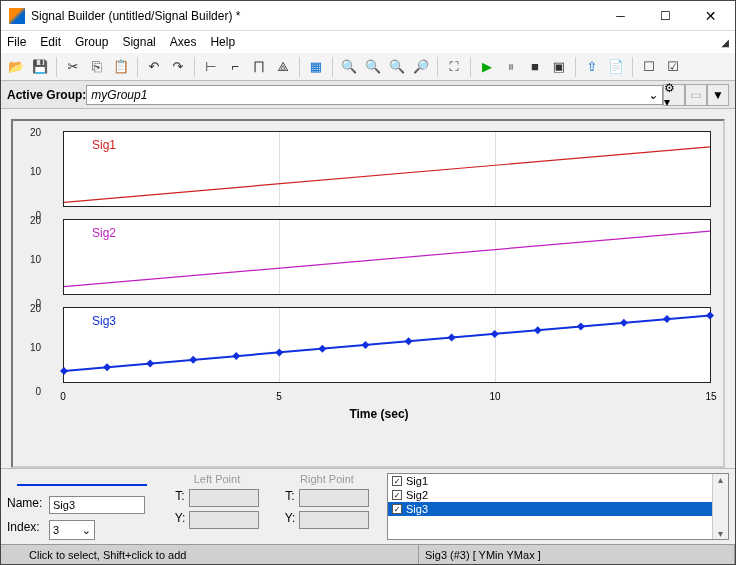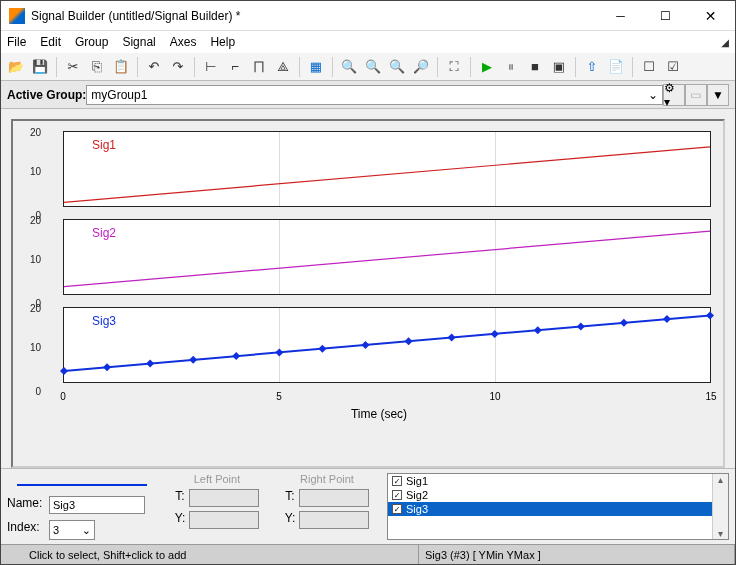--- a/index.html
+++ b/index.html
@@ -9,33 +9,33 @@
   .titlebar-title { flex: 1; font-size: 12px; }
   .winbtn { width: 45px; height: 28px; display:flex; align-items:center; justify-content:center; font-size:12px; }
   .winbtn.close { font-size: 14px; }
   .menubar { height: 22px; background: #fff; display: flex; align-items: center; padding: 0 6px; gap: 14px; font-size: 12px; }
   .menubar .flex { flex:1; }
   .menubar .corner { font-size:10px; color:#333; }
   .toolbar { height: 28px; background: #f4f4f4; border-bottom: 1px solid #bbb; display:flex; align-items:center; padding: 0 4px; gap:2px; }
   .tbtn { width:22px; height:22px; display:flex; align-items:center; justify-content:center; border:1px solid transparent; font-size:13px; color:#333; }
   .tsep { width:1px; height:20px; background:#ccc; margin:0 3px; }
   .activebar { height: 28px; background:#e8e8e8; border-bottom:1px solid #bbb; display:flex; align-items:center; padding:0 6px; font-size:12px; }
-  .groupsel { flex:1; height:20px; border:1px solid #999; background:#fff; display:flex; align-items:center; padding:0 4px; font-size:12px; justify-content:space-between; }
+  .groupsel { flex:1; height:20px; border:1px solid #999; background:#fff; display:flex; align-items:center; padding:0 4px; font-size:12px; justify-content:space-between;font-style:italic; }
   .grpbtn { width:22px; height:22px; border:1px solid #aaa; background:#eee; display:flex; align-items:center; justify-content:center; font-size:12px; }
   .plots { flex:1; background:#efefef; padding:10px 10px 0 10px; display:flex; flex-direction:column; }
   .plotframe { border:2px inset #ccc; background:#efefef; flex:1; padding: 6px 8px 4px 30px; display:flex; flex-direction:column; }
   .axwrap { position:relative; height: 88px; }
   .ax { position:absolute; left:20px; right:4px; top:4px; bottom:8px; background:#fff; border:1px solid #222; }
   .grid-v { position:absolute; top:0; bottom:0; width:0; border-left:1px solid #ddd; }
   .ytick { position:absolute; left:-20px; width:18px; text-align:right; font-size:10px; color:#222; transform: translateY(-50%); }
   .siglabel { position:absolute; top:6px; left:28px; font-size:12px; }
   svg.line { position:absolute; left:0; top:0; width:100%; height:100%; overflow:visible; }
   .xlabels { position:relative; height:14px; margin-left:20px; margin-right:4px; }
   .xtick { position:absolute; font-size:10px; transform:translateX(-50%); top:0; }
-  .xtitle { text-align:center; font-size:12px; font-weight:normal; margin:2px 0 6px 0; }
+  .xtitle { text-align:center; font-size:12px; font-weight:bold; margin:2px 0 6px 0; }
   .editor { height: 76px; background:#efefef; border-top:1px solid #bbb; display:flex; padding:4px 6px; gap:10px; font-size:12px; }
   .sigprev-col { width:150px; display:flex; flex-direction:column; gap:6px; }
   .sigprev { height:14px; border-bottom:2px solid #0033dd; margin:4px 10px 4px 10px; }
   .lbl-row { display:flex; align-items:flex-start; gap:4px; }
   .lbl-row label { width:38px; }
   .smallin { border:1px solid #888; background:#fff; height:18px; padding:0 3px; font-size:11px; }
   .smallin.dis { background:#e4e4e4; color:#888; }
   .idx-sel { width:46px; height:20px; border:1px solid #888; background:#fff; display:flex; align-items:center; justify-content:space-between; padding:0 3px; font-size:11px; }
   .pt-col { width: 100px; display:flex; flex-direction:column; gap:4px; align-items:center; }
   .pt-col .hdr { color:#999; font-size:11px; }

